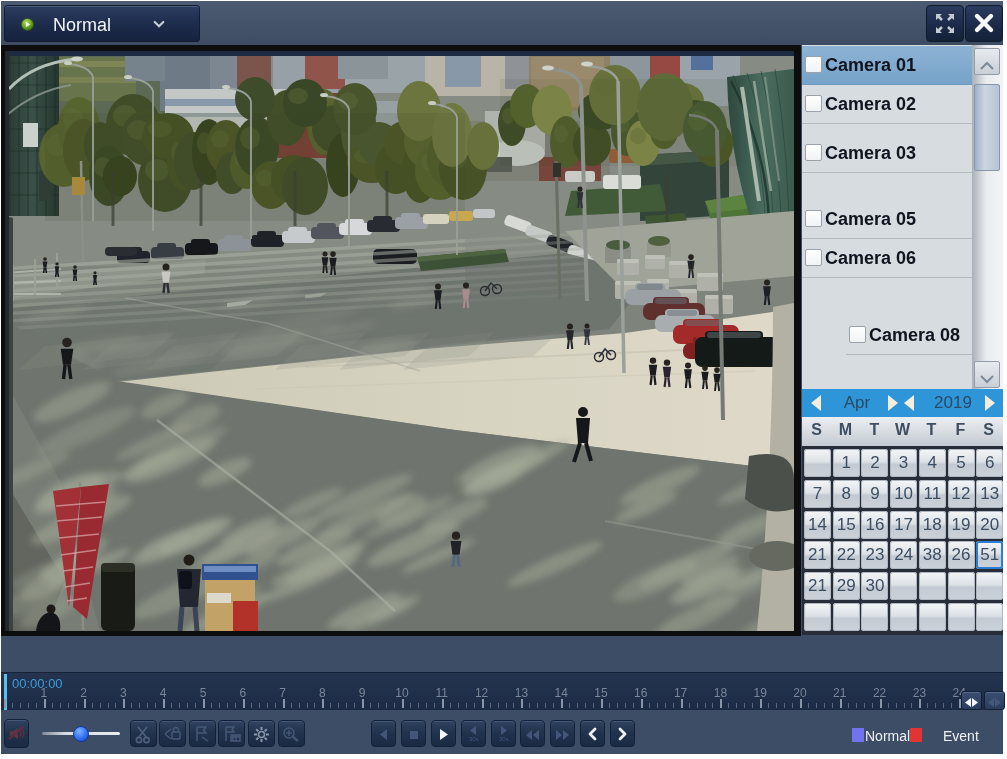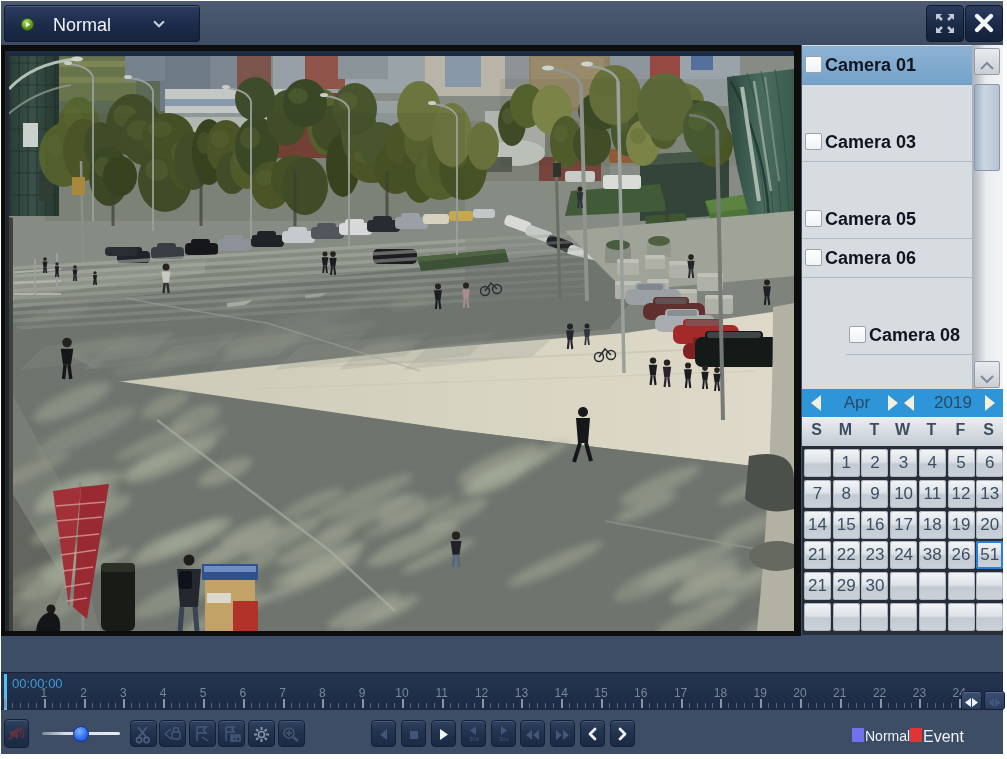--- a/index.html
+++ b/index.html
@@ -586,21 +586,22 @@
 <circle cx="594" cy="306" r="4.5" fill="none" stroke="#2b2d32" stroke-width="1.5"></circle>
 <circle cx="606" cy="304" r="4.5" fill="none" stroke="#2b2d32" stroke-width="1.5"></circle>
 <path d="M594 306 L600 298 L606 304" stroke="#2b2d32" stroke-width="1.5" fill="none"></path>
 <rect x="0" y="0" width="789" height="5" fill="#1d2b42"></rect>
 <rect x="0" y="0" width="4" height="580" fill="#23282e"></rect>
 </svg>
   </div>
 
   <div class="abs" id="camlist" style="left:801px;top:44px;width:201px;height:346px;background:#d7dce1;overflow:hidden;">
     <div class="camrow sel" style="top:1px;">Camera 01</div>
-    <div class="camrow" style="top:78px;">Camera 03</div>
+    <div class="camrow" style="top:40px;">Camera 02</div>
+    <div class="camrow" style="top:89px;">Camera 03</div>
     <div class="camrow" style="top:155px;">Camera 05</div>
     <div class="camrow" style="top:194px;">Camera 06</div>
     <div class="camrow" style="top:271px;margin-left:44px;">Camera 08</div>
 
     <div class="abs" style="left:170px;top:0;width:31px;height:346px;background:linear-gradient(90deg,#aab0b8,#e9ecef 45%,#f2f4f6);"></div>
     <div class="sbtn" style="top:3px;"><svg width="16" height="10" viewBox="0 0 16 10">
           <path d="M2 8 L8 2 L14 8" fill="none" stroke="#7d8a9a" stroke-width="2"></path>
         </svg></div>
     <div class="abs" style="left:172px;top:39px;width:26px;height:87px;border:1px solid #8796aa;border-radius:2px;background:linear-gradient(90deg,#9fb0c4,#ccd6e2 40%,#b7c4d4);"></div>
     <div class="sbtn" style="top:316px;"><svg width="16" height="10" viewBox="0 0 16 10">
@@ -946,19 +947,19 @@
             <path d="M9 2 L4 7 L9 12" fill="none" stroke="#eef1f7" stroke-width="2.8" stroke-linecap="round" stroke-linejoin="round"></path>
           </svg></div>
         <div class="cbtn" style="left:608.8px;top:10px;width:25px;height:27px;padding-top:6px;"><svg width="13" height="14" viewBox="0 0 13 14">
             <path d="M4 2 L9 7 L4 12" fill="none" stroke="#eef1f7" stroke-width="2.8" stroke-linecap="round" stroke-linejoin="round"></path>
           </svg></div>
       </div>
 
     <div class="abs" style="left:851px;top:18px;width:12px;height:14px;background:#7173ee;"></div>
     <div class="abs" style="left:864px;top:18px;font-size:14px;color:#eef1f6;">Normal</div>
     <div class="abs" style="left:909px;top:18px;width:12px;height:14px;background:#e23434;"></div>
-    <div class="abs" style="left:922px;top:18px;font-size:16px;color:#eef1f6;">Event</div>
+    <div class="abs" style="left:922px;top:18px;font-size:14px;color:#eef1f6;padding-left:20px;">Event</div>
   </div>
   <style>
     .cbtn { position:absolute; background:linear-gradient(#31425f,#22334e 45%,#1b2a43); border:1px solid #13203a; box-shadow:inset 0 1px 0 #46587a; border-radius:4px; text-align:center; color:#5c6d8c; }
   </style>
 
 </div>
 
 </body></html>

